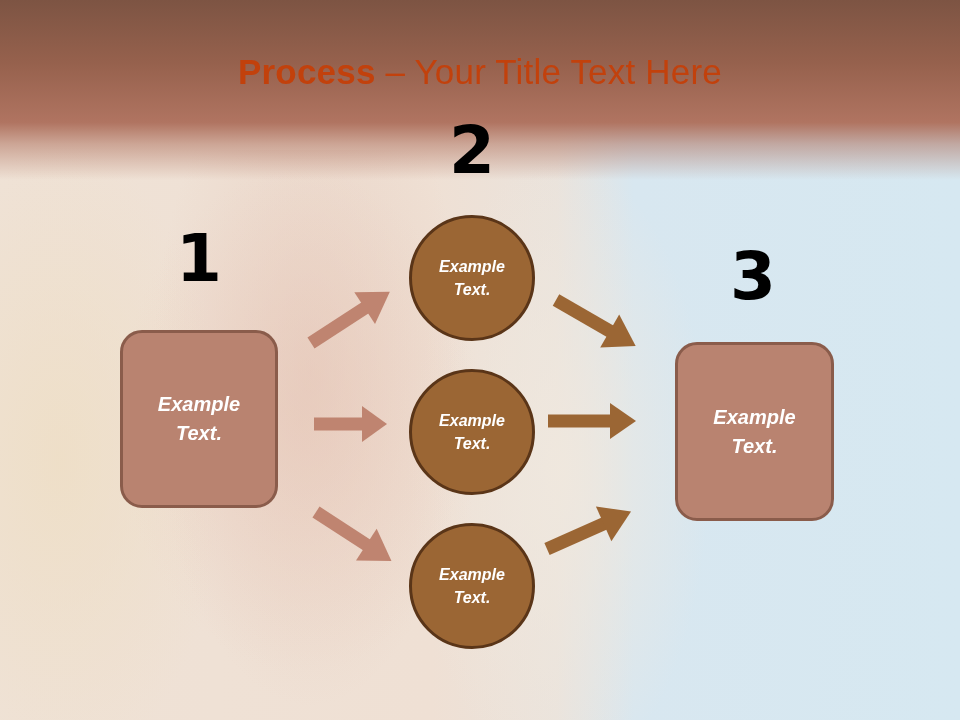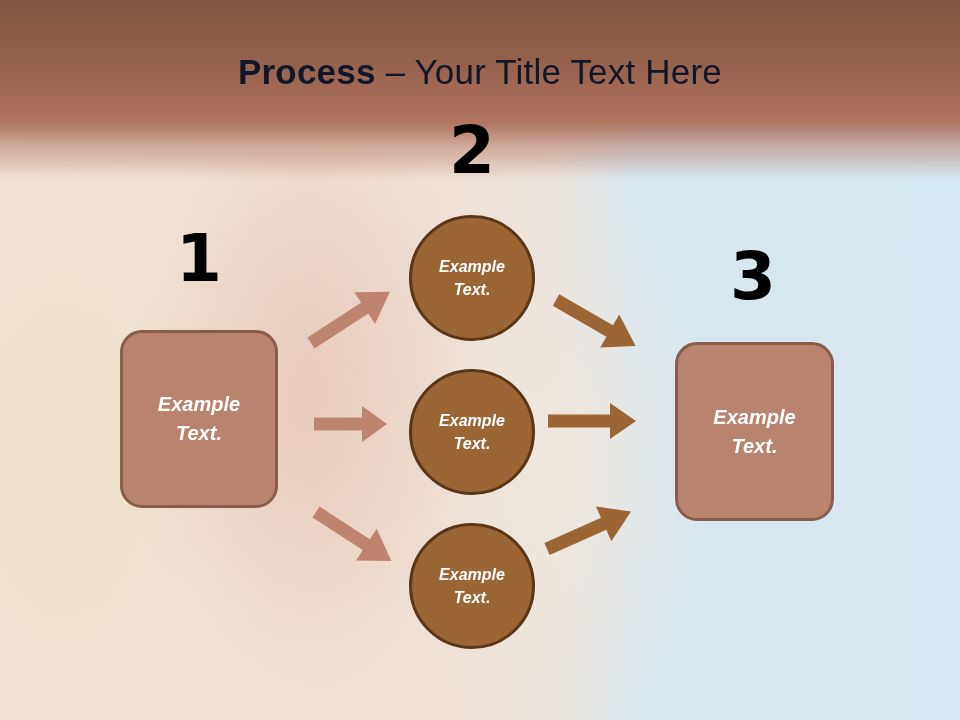--- a/index.html
+++ b/index.html
@@ -9,21 +9,21 @@
     background:
       radial-gradient(ellipse 260px 360px at 300px 420px, rgba(235,205,190,0.55), rgba(235,205,190,0) 70%),
       radial-gradient(ellipse 220px 420px at 60px 460px, rgba(238,222,196,0.8), rgba(238,222,196,0) 75%),
       radial-gradient(ellipse 200px 420px at 560px 470px, rgba(240,232,222,0.9), rgba(240,232,222,0) 75%),
       linear-gradient(90deg, #efe2d6 0%, #efe0d4 45%, #eae3dc 58%, #d8e7f0 66%, #d6e8f1 100%);
   }
   .face-shade { position:absolute; left:150px; top:150px; width:320px; height:560px;
     background: radial-gradient(ellipse at 50% 40%, rgba(225,190,175,0.45), rgba(225,190,175,0) 70%); }
   .header { position:absolute; left:0; top:0; width:960px; height:180px;
     background: linear-gradient(180deg, #7d5443 0%, #96614d 35%, #b07461 68%, rgba(176,116,97,0.55) 80%, rgba(176,116,97,0) 100%); }
-  .title { position:absolute; left:0; top:52px; width:960px; text-align:center; color:#0f172a;
+  .title { position:absolute; left:0; top:52px; width:960px; text-align:center; color:#c2410c;
     font-size:35px; letter-spacing:0.2px; }
   .title b { font-weight:bold; }
   .num { position:absolute; font-weight:bold; color:#000; font-size:66px; line-height:66px;
     font-family:"DejaVu Sans", sans-serif; transform:translateX(-50%); }
   .box { position:absolute; background:#b98370; border:3px solid #8a5c4b; border-radius:22px;
     box-sizing:border-box; display:flex; align-items:center; justify-content:center; text-align:center;
     color:#fff; font-style:italic; font-weight:bold; font-size:20px; line-height:29px; }
   .circle { position:absolute; width:126px; height:126px; border-radius:50%; background:#9b6634;
     border:3px solid #5a3518; box-sizing:border-box; display:flex; align-items:center; justify-content:center;
     text-align:center; color:#fff; font-style:italic; font-weight:bold; font-size:16px; line-height:23px; }

